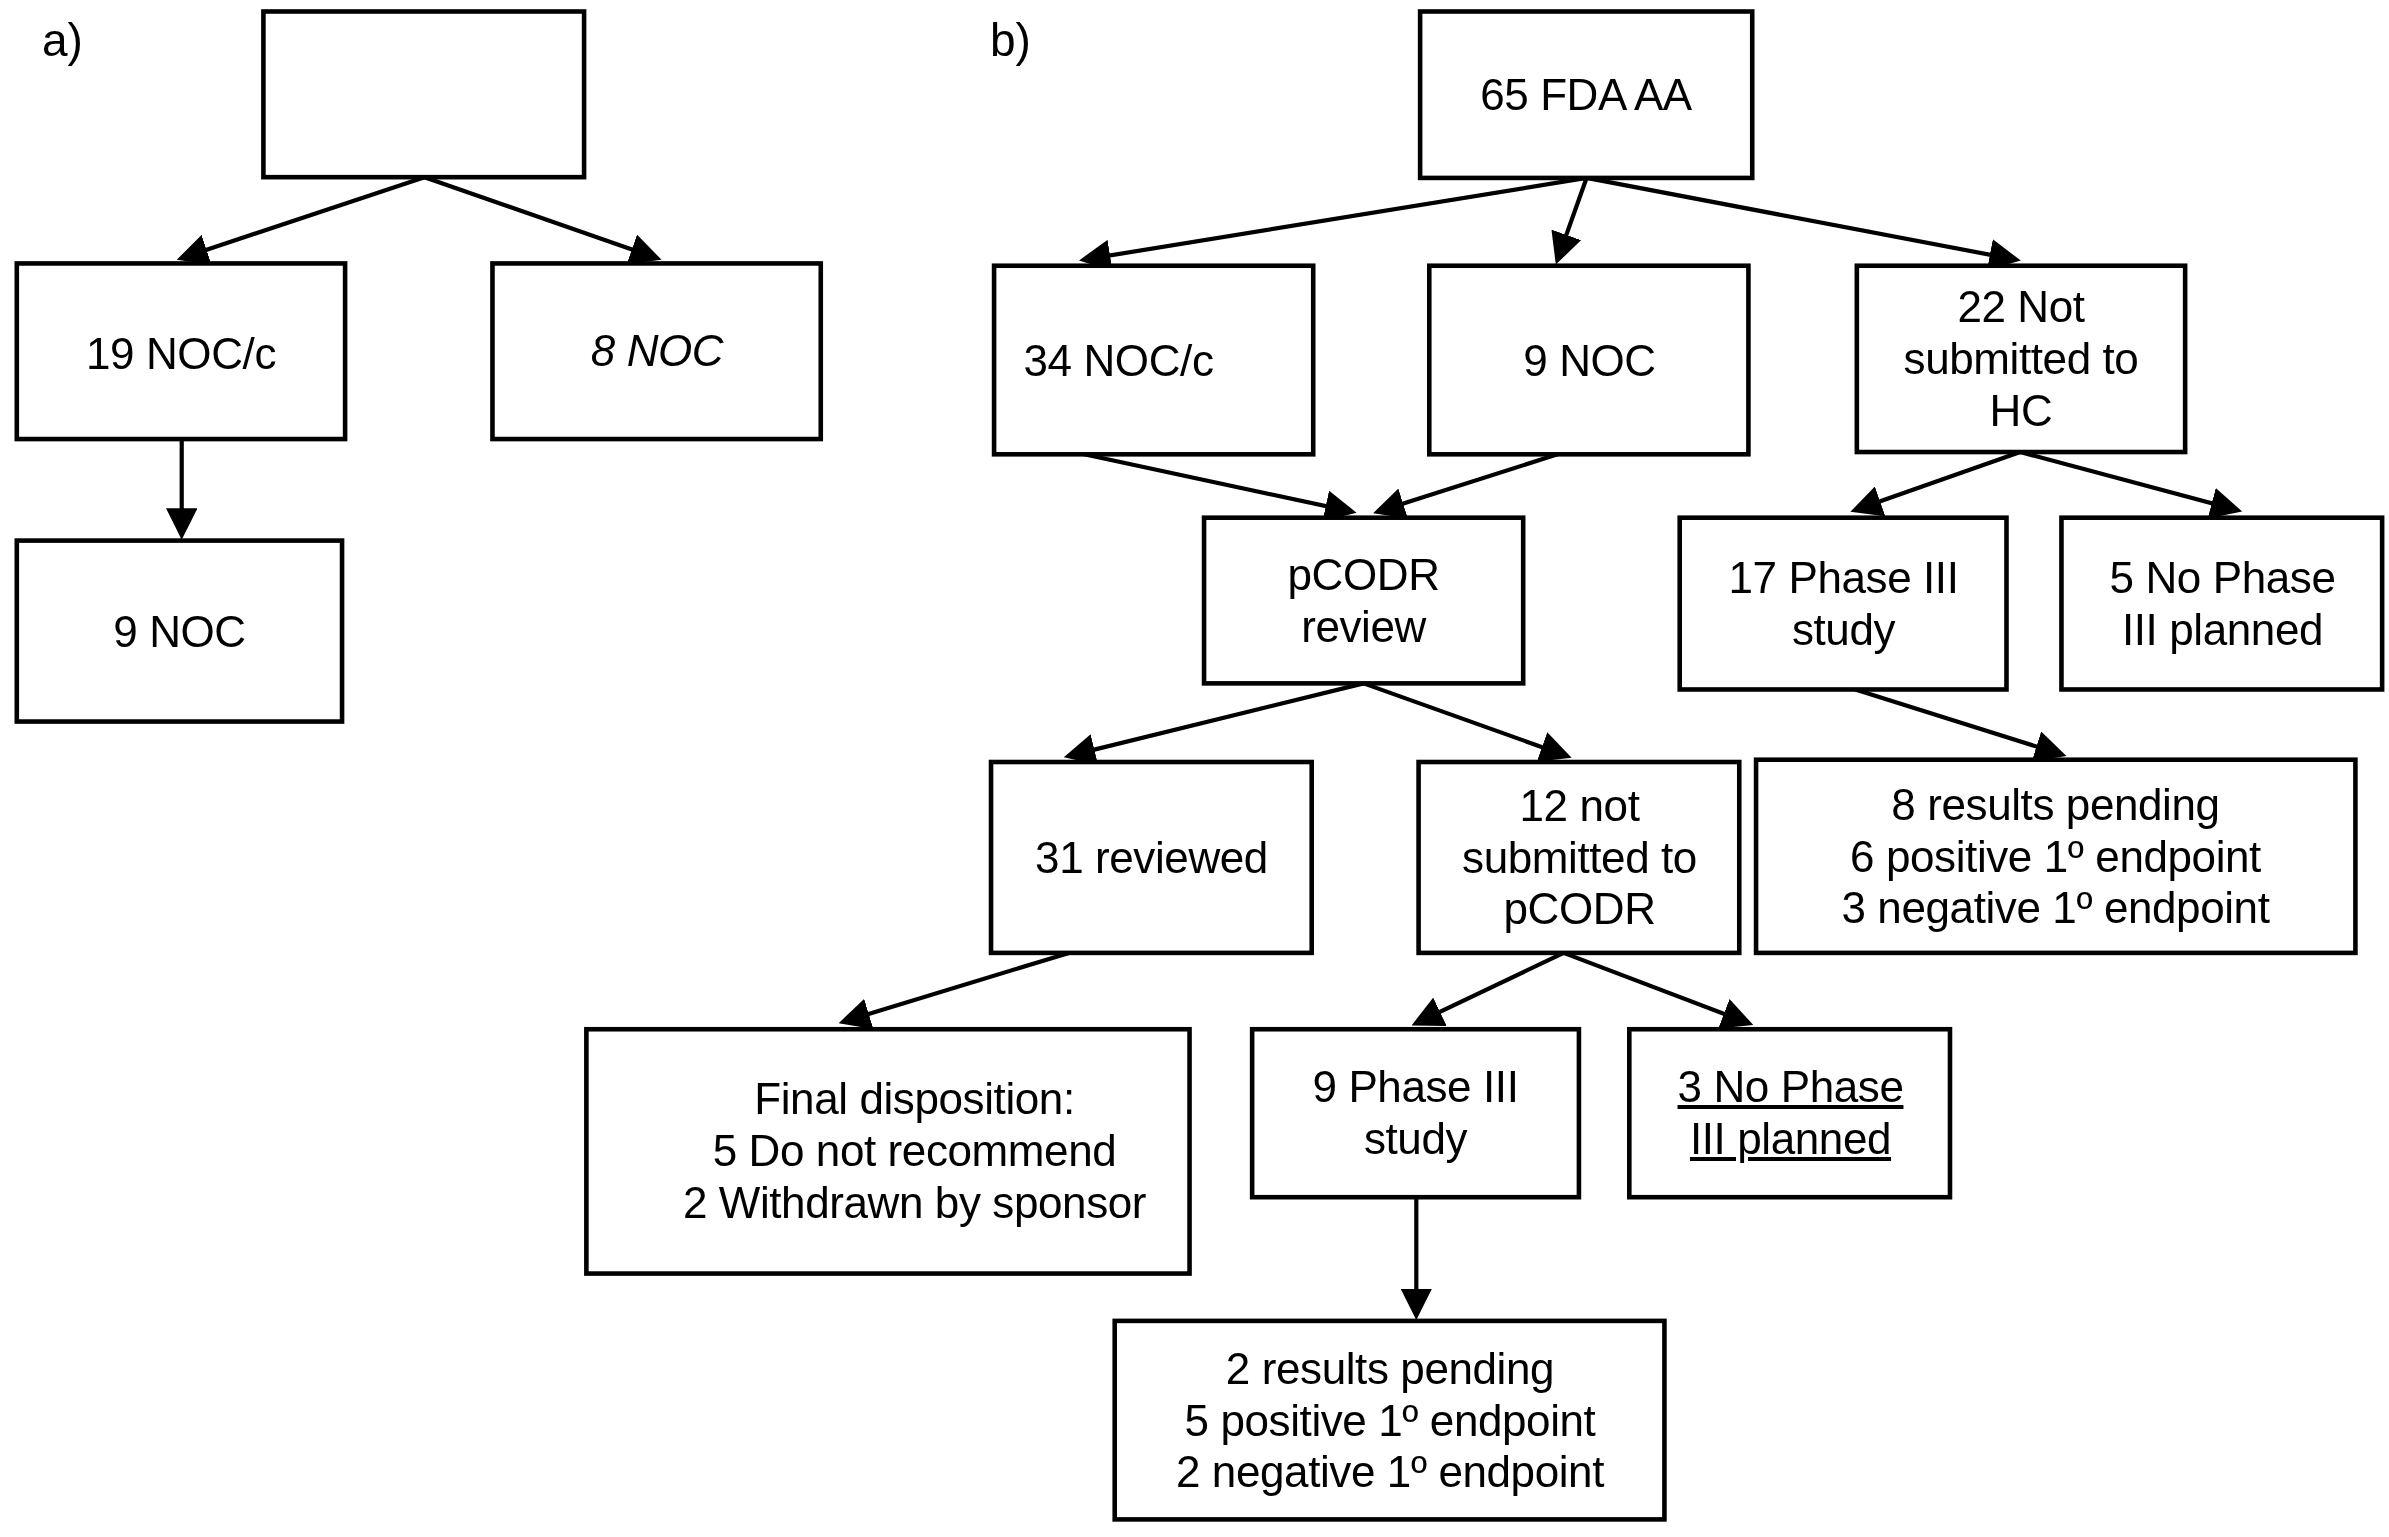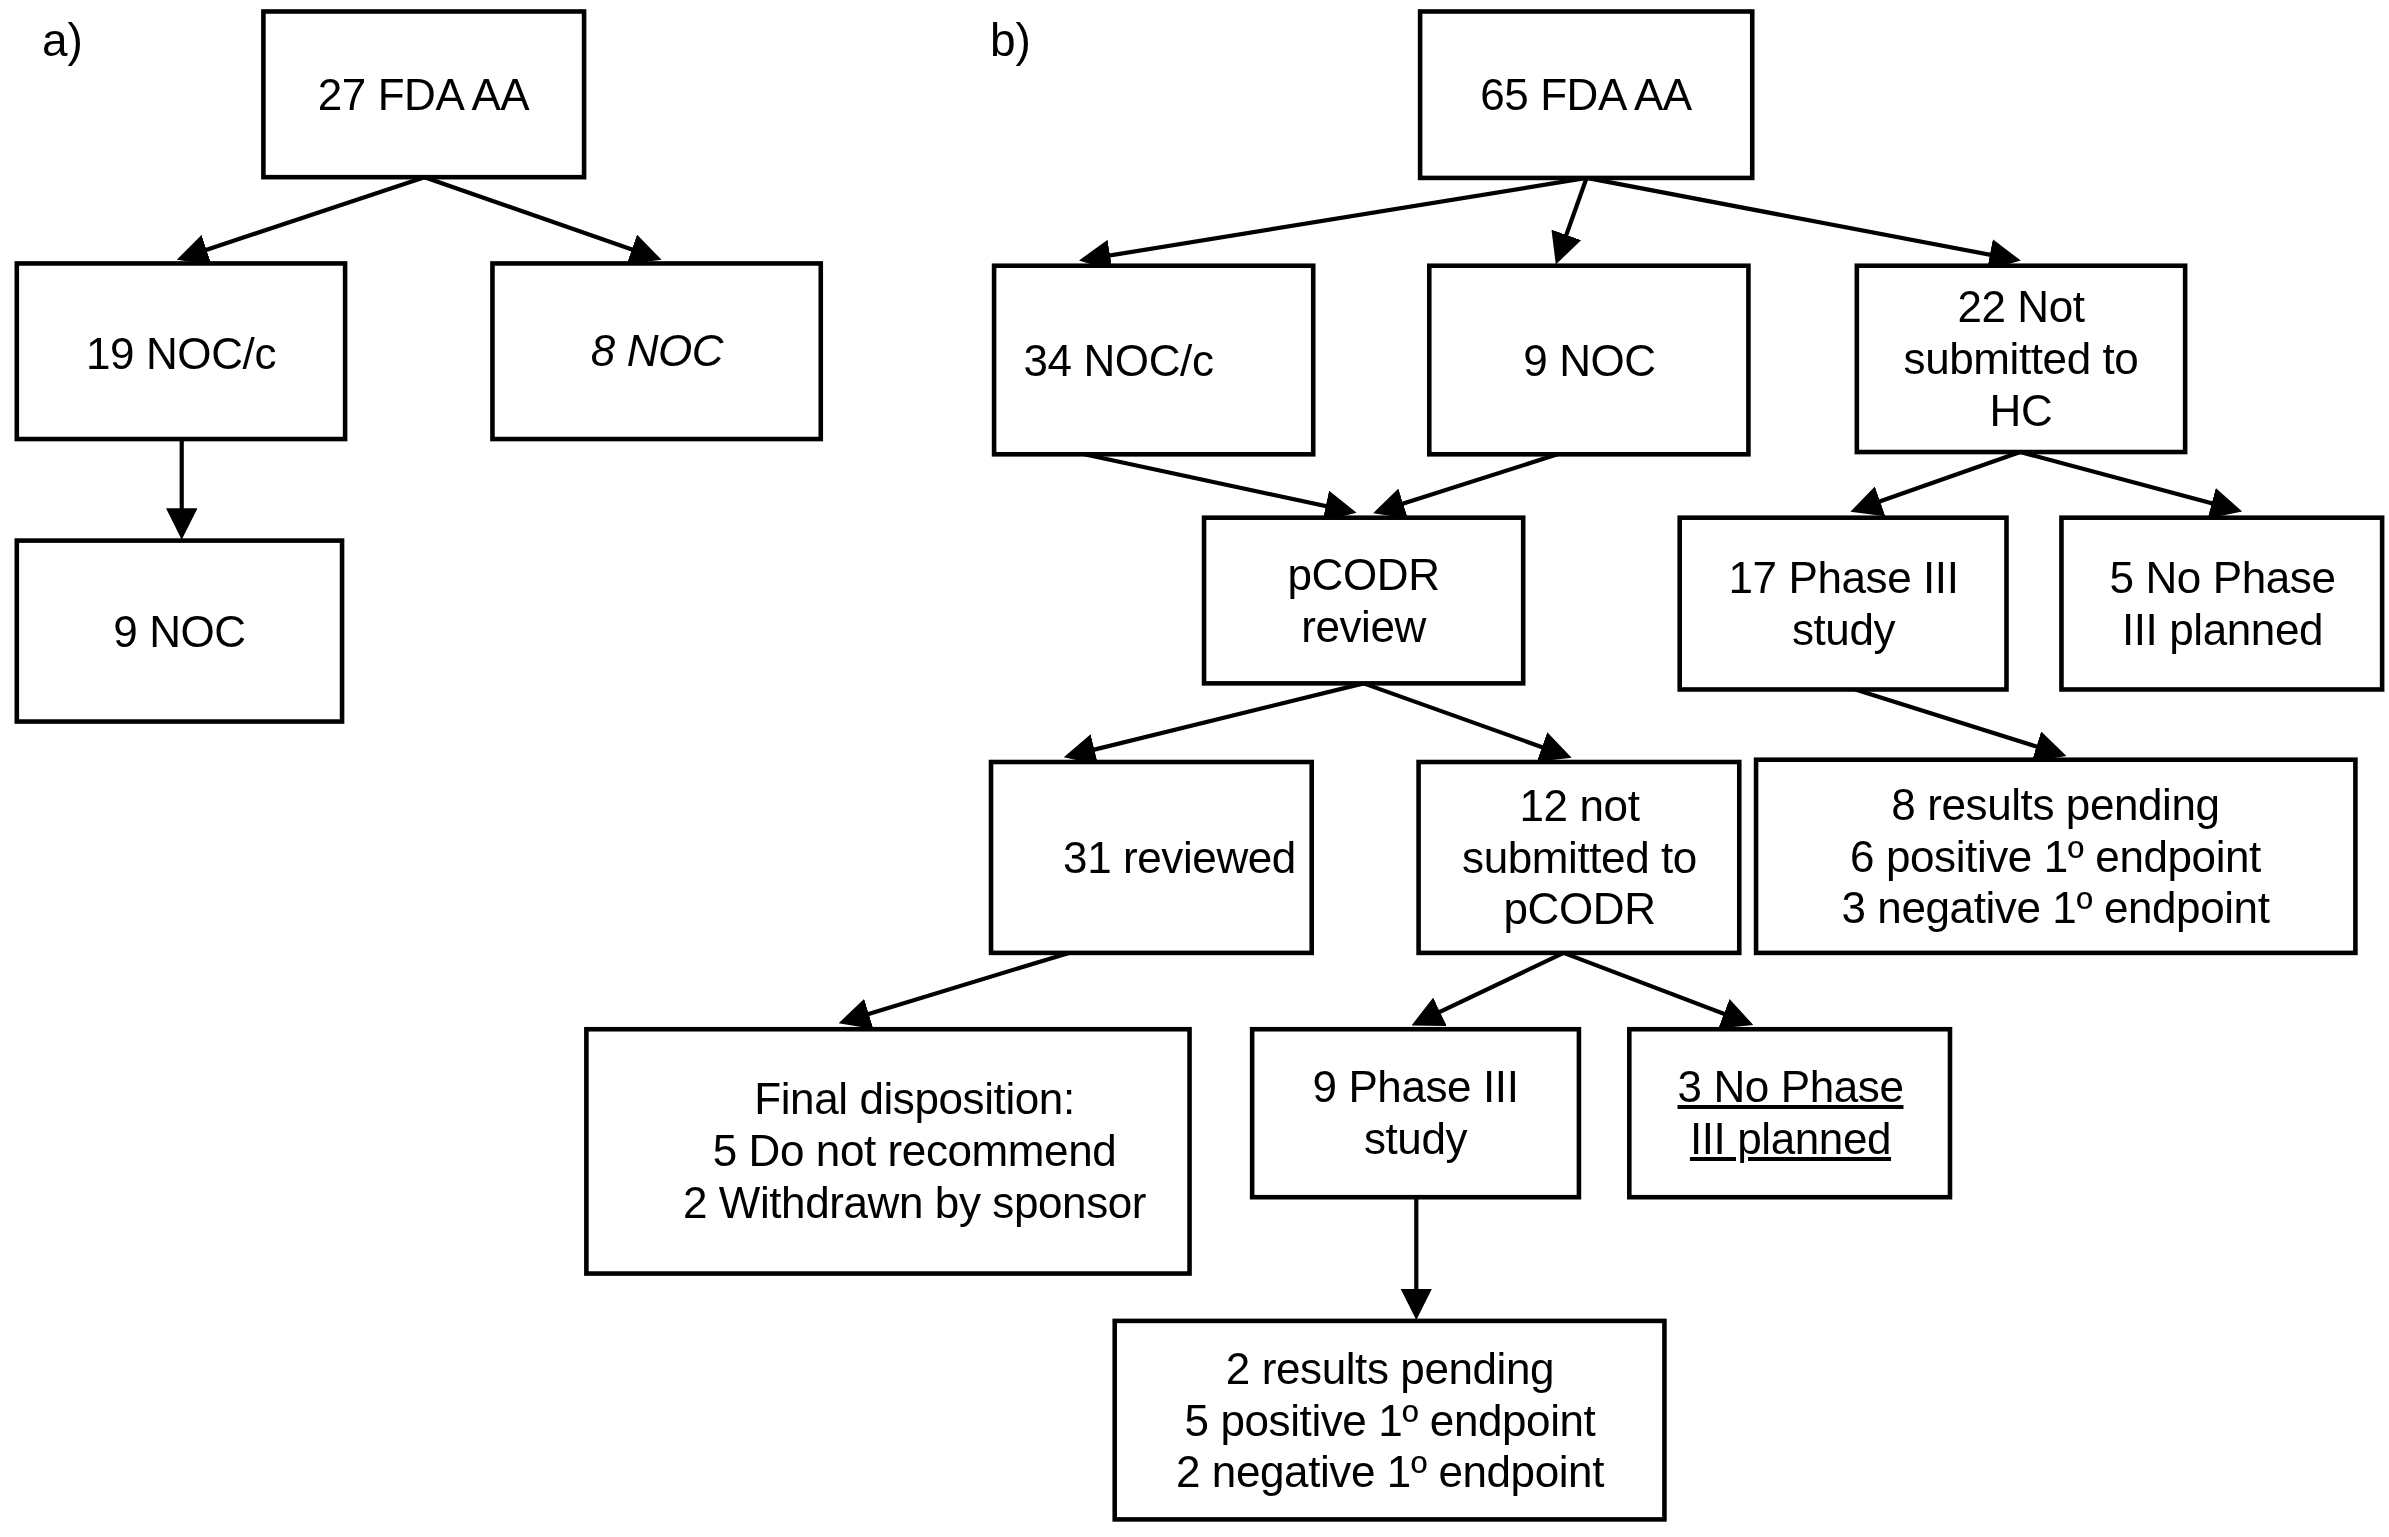--- a/index.html
+++ b/index.html
@@ -130,23 +130,20 @@
     <rect class="box-rect" x="768" y="1348" width="790" height="320"></rect>
     <rect class="box-rect" x="1640" y="1348" width="428" height="220"></rect>
     <rect class="box-rect" x="2134" y="1348" width="420" height="220"></rect>
 
     <rect class="box-rect" x="1460" y="1730" width="720" height="260"></rect>
   </svg>
 
   <div class="panel-label" style="left:42px; top:17px;">a)</div>
   <div class="panel-label" style="left:990px; top:17px;">b)</div>
 
-  <div class="boxtext" style="left:263px; top:11.5px; width:321px; height:166px;">
-    <span class="tline">27 FDA AA</span>
-  </div>
 
   <div class="boxtext" style="left:17px; top:266px; width:328px; height:176px;align-items:center;">
     <span class="tline">19 NOC/c</span>
   </div>
 
   <div class="boxtext" style="left:493px; top:263px; width:328px; height:176px;font-style:italic;">
     <span class="tline">8 NOC</span>
   </div>
 
   <div class="boxtext" style="left:17px; top:541px; width:325px; height:181px;">
@@ -179,21 +176,21 @@
   <div class="boxtext" style="left:1680px; top:518px; width:327px; height:172px;">
     <span class="tline">17 Phase III</span>
     <span class="tline">study</span>
   </div>
 
   <div class="boxtext" style="left:2062px; top:518px; width:321px; height:172px;">
     <span class="tline">5 No Phase</span>
     <span class="tline">III planned</span>
   </div>
 
-  <div class="boxtext" style="left:1019px; top:762px; width:321px; height:191px;">
+  <div class="boxtext" style="left:991px; top:762px; width:321px; height:191px;">
     <span class="tline">31 reviewed</span>
   </div>
 
   <div class="boxtext" style="left:1419px; top:762px; width:321px; height:191px;justify-content:center;">
     <span class="tline">12 not</span>
     <span class="tline">submitted to</span>
     <span class="tline">pCODR</span>
   </div>
 
   <div class="boxtext" style="left:1756px; top:760px; width:599px; height:193px;">

